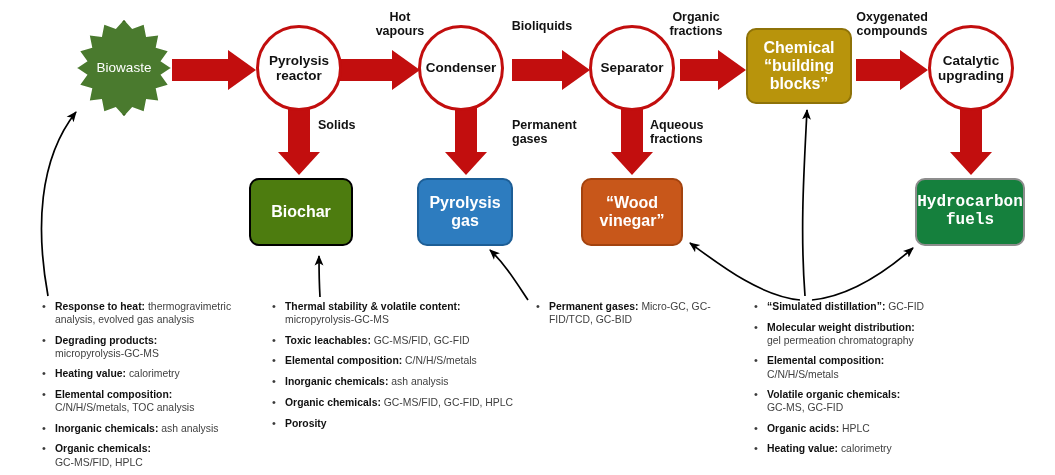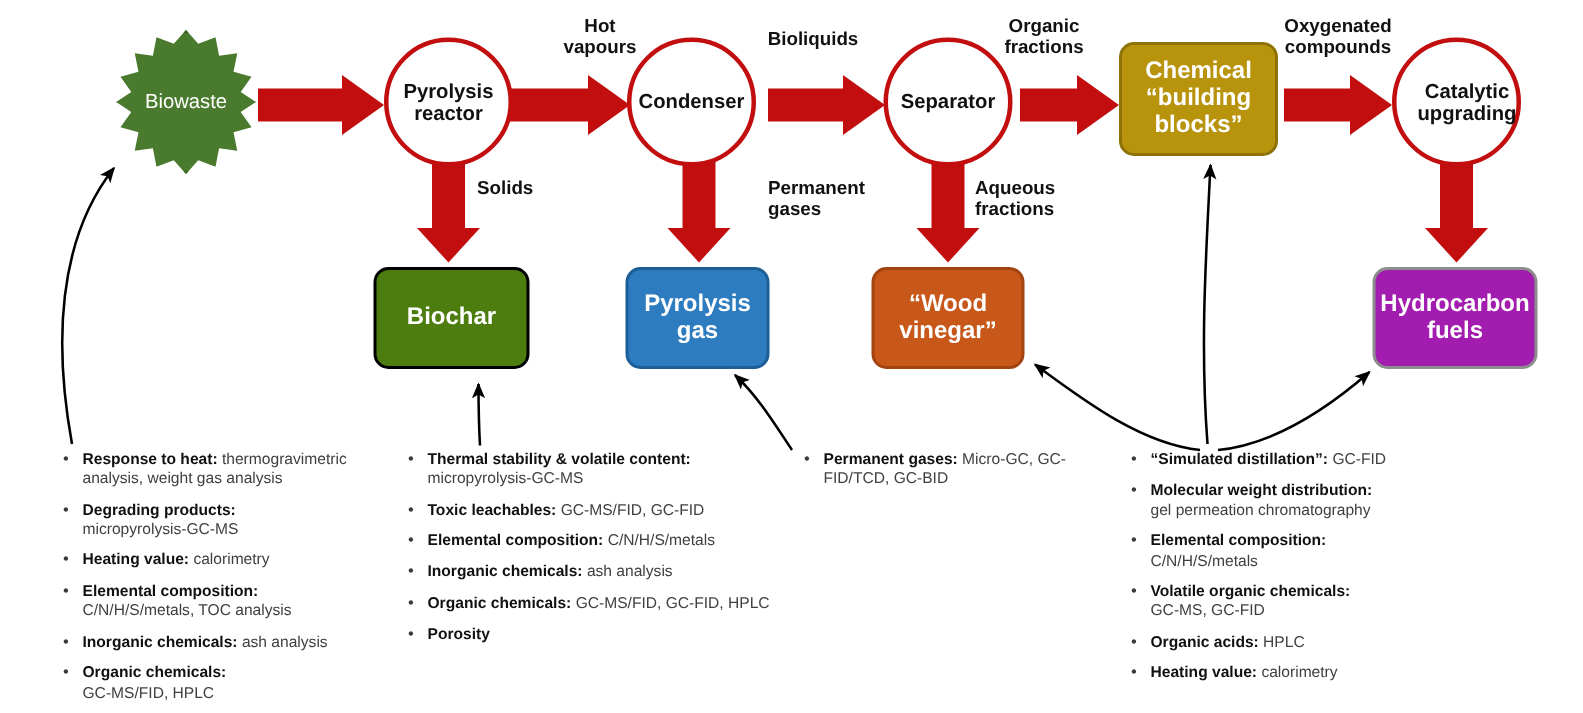--- a/index.html
+++ b/index.html
@@ -77,21 +77,21 @@
   }
   .box-node .node-label {
     color: #ffffff;
     font-weight: bold;
     font-size: 16px;
   }
   .box-biochar  { background: #4d7c0f; border: 2.5px solid #000000; }
   .box-gas      { background: #2d7cbf; border: 2.5px solid #1d5e96; }
   .box-vinegar  { background: #c8571a; border: 2.5px solid #a3430f; }
   .box-blocks   { background: #b8940c; border: 2.5px solid #8e7208; }
-  .box-fuels    { background: #a21caf; border: 2.5px solid #8d8d8d; }
+  .box-fuels    { background: #15803d; border: 2.5px solid #8d8d8d; font-family: Liberation Mono, monospace; }
 
   
   .flow-label {
     position: absolute;
     color: #111111;
     font-weight: bold;
     font-size: 12.5px;
     line-height: 1.14;
     white-space: pre-line;
     z-index: 6;
@@ -196,21 +196,21 @@
   <div class="node circle-node" style="left:589px; top:25px; width:86px; height:86px;">
     <span class="node-label">Separator</span>
   </div>
 
   <div class="node box-node box-blocks" style="left:746px; top:28px; width:106px; height:76px;">
     <span class="node-label">Chemical
 “building
 blocks”</span>
   </div>
 
-  <div class="node circle-node" style="left:928px; top:25px; width:86px; height:86px;justify-content:flex-end;">
+  <div class="node circle-node" style="left:928px; top:25px; width:86px; height:86px;">
     <span class="node-label">Catalytic
 upgrading</span>
   </div>
 
   <div class="node box-node box-biochar" style="left:249px; top:178px; width:104px; height:68px;">
     <span class="node-label">Biochar</span>
   </div>
 
   <div class="node box-node box-gas" style="left:417px; top:178px; width:96px; height:68px;">
     <span class="node-label">Pyrolysis
@@ -242,21 +242,21 @@
 
   <div class="flow-label left" style="left:485px; top:118px; width:100px;margin-left:27px;">Permanent
 gases</div>
 
   <div class="flow-label left" style="left:650px; top:118px; width:100px;">Aqueous
 fractions</div>
 
   <div class="notes-col" style="left:42px; top:300px; width:222px;">
       <div class="note-item">
         <span class="note-bullet">•</span>
-        <span class="note-text"><b>Response to heat:</b> <span class="plain">thermogravimetric analysis, weight gas analysis</span></span>
+        <span class="note-text"><b>Response to heat:</b> <span class="plain">thermogravimetric analysis, evolved gas analysis</span></span>
       </div>
       <div class="note-item">
         <span class="note-bullet">•</span>
         <span class="note-text"><b>Degrading products:</b><br><span class="plain">micropyrolysis-GC-MS</span></span>
       </div>
       <div class="note-item">
         <span class="note-bullet">•</span>
         <span class="note-text"><b>Heating value:</b> <span class="plain">calorimetry</span></span>
       </div>
       <div class="note-item">

